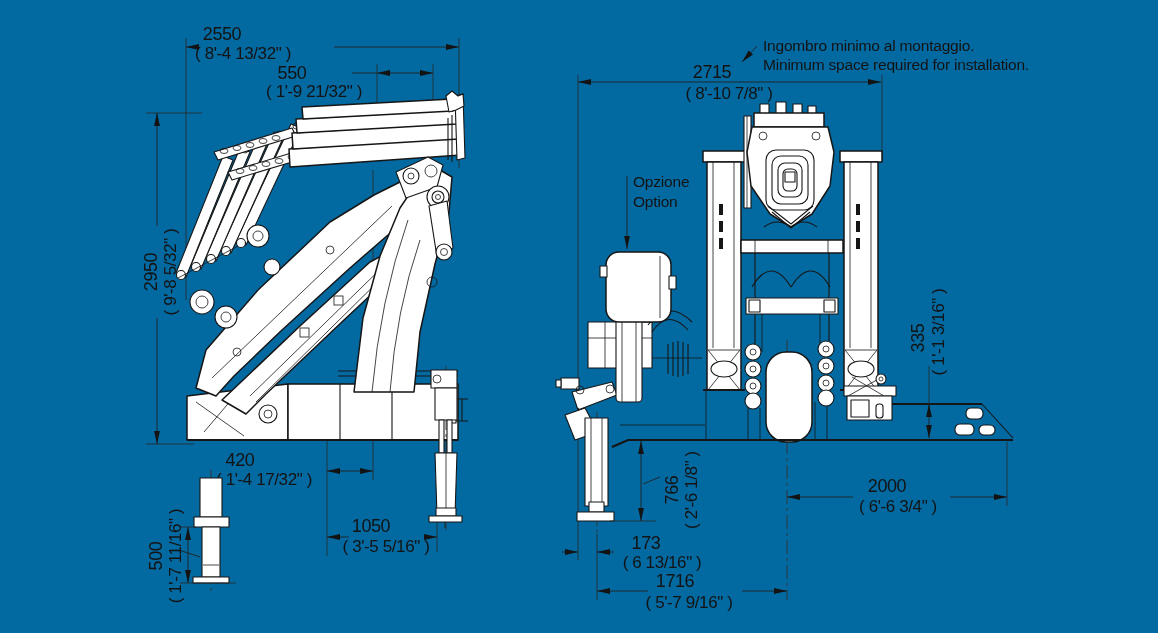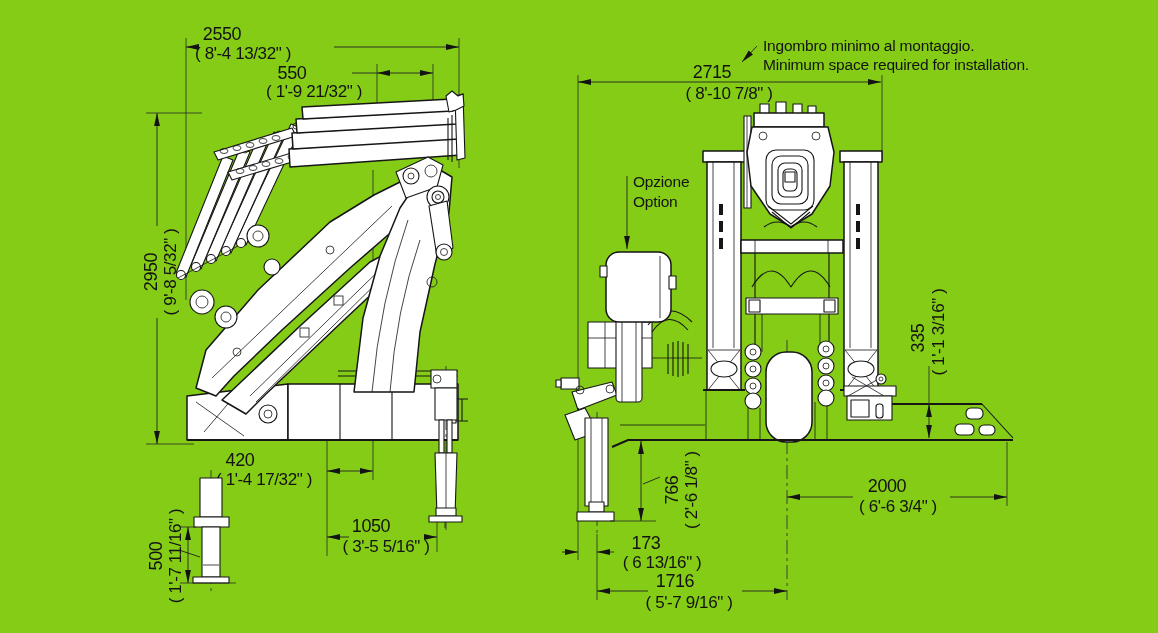--- a/index.html
+++ b/index.html
@@ -1,16 +1,16 @@
 <!DOCTYPE html>
 <html><head>
 <meta charset="utf-8">
 <style>
   html,body{margin:0;padding:0;background:#ffffff;}
-  .stage{position:relative;width:1158px;height:633px;background:#84cc16;overflow:hidden;}
+  .stage{position:relative;width:1158px;height:633px;background:#0369a1;overflow:hidden;}
   svg{display:block;}
   .tdim{font-family:"Liberation Sans",sans-serif;font-size:18px;fill:#131313;letter-spacing:-0.4px;}
   .timp{font-family:"Liberation Sans",sans-serif;font-size:17px;fill:#131313;letter-spacing:-0.4px;}
   .tnote{font-family:"Liberation Sans",sans-serif;font-size:15.5px;fill:#131313;letter-spacing:-0.2px;}
   .dim{stroke:#222;stroke-width:0.9;fill:none;}
   .ext{stroke:#2a2a2a;stroke-width:0.8;fill:none;}
   .cl{stroke:#333;stroke-width:0.9;fill:none;stroke-dasharray:14 4 3 4;}
   .p{stroke:#161616;stroke-width:1.5;fill:#fff;stroke-linejoin:round;}
   .p2{stroke:#161616;stroke-width:1.1;fill:#fff;stroke-linejoin:round;}
   .ln{stroke:#161616;stroke-width:1.1;fill:none;}

